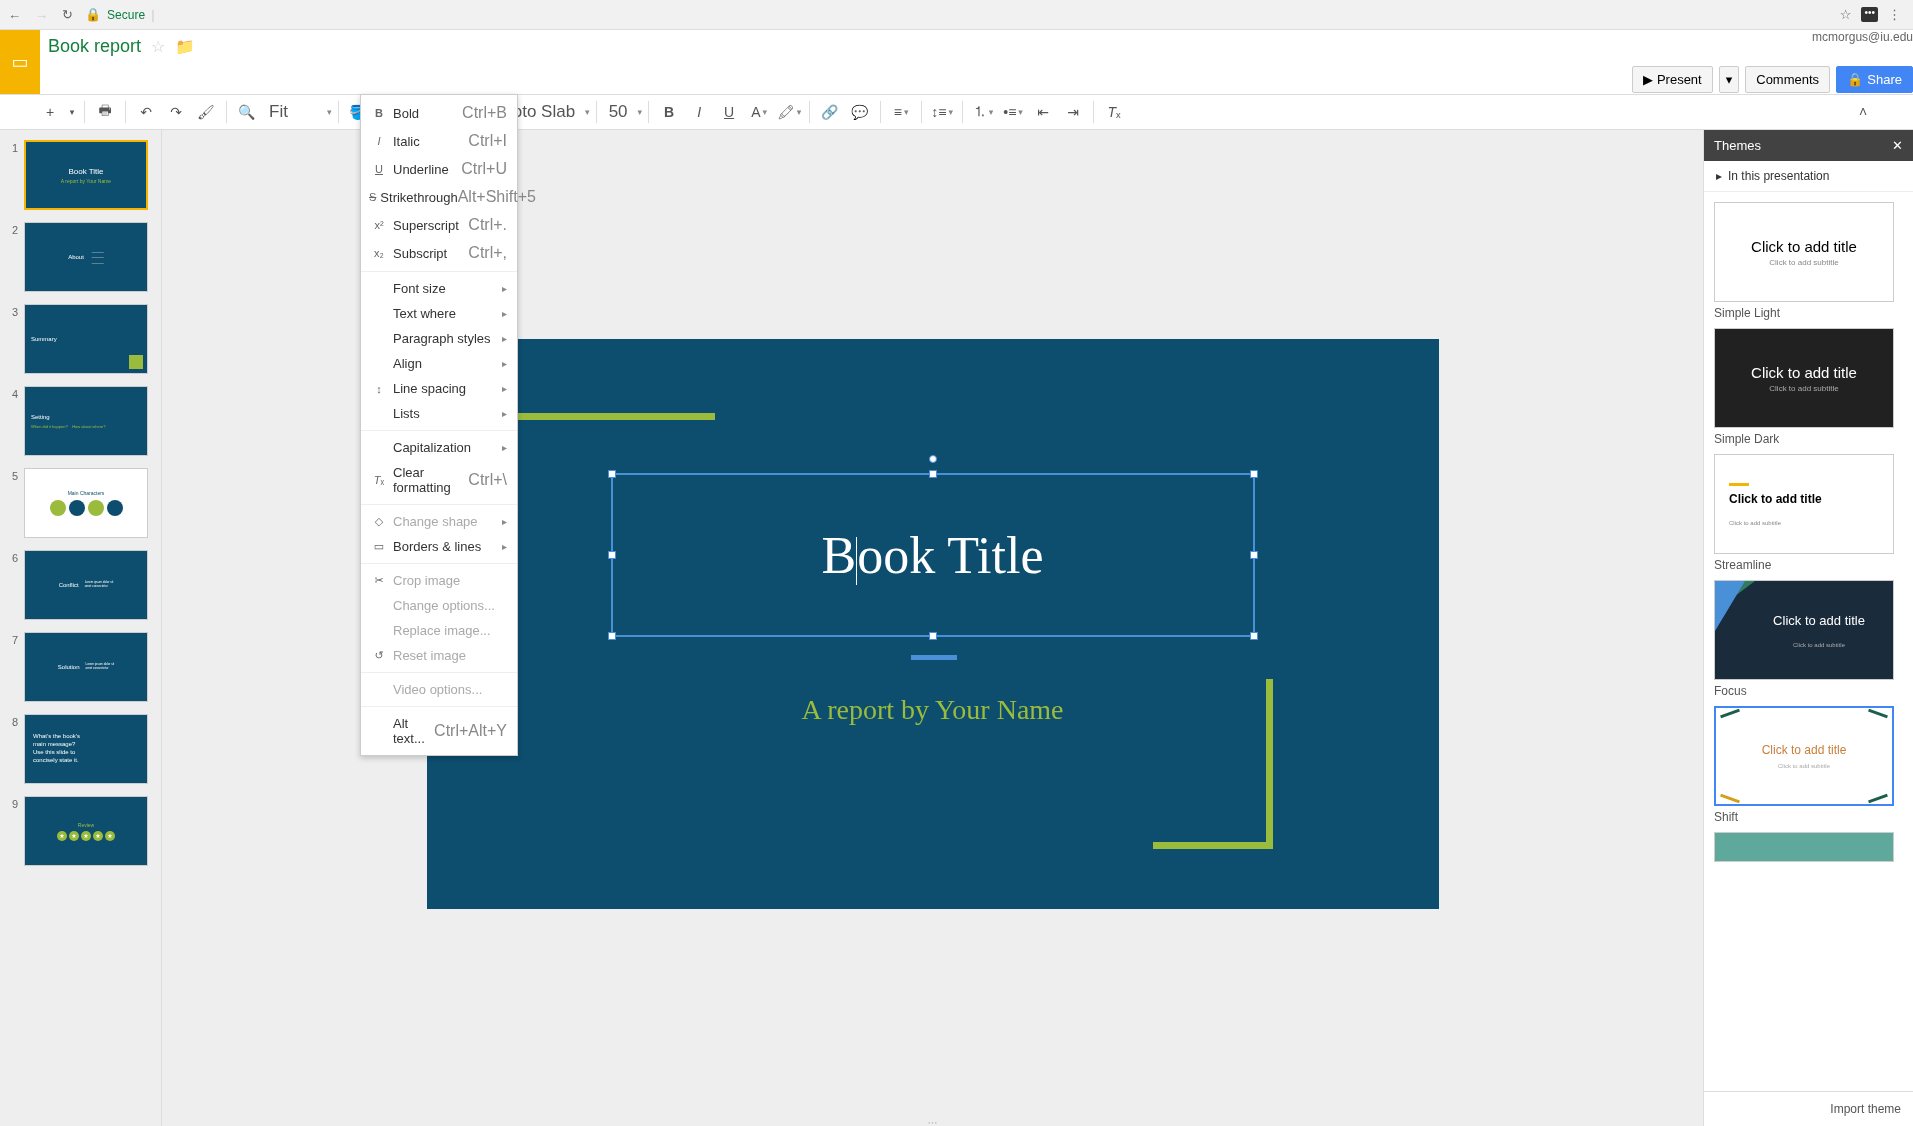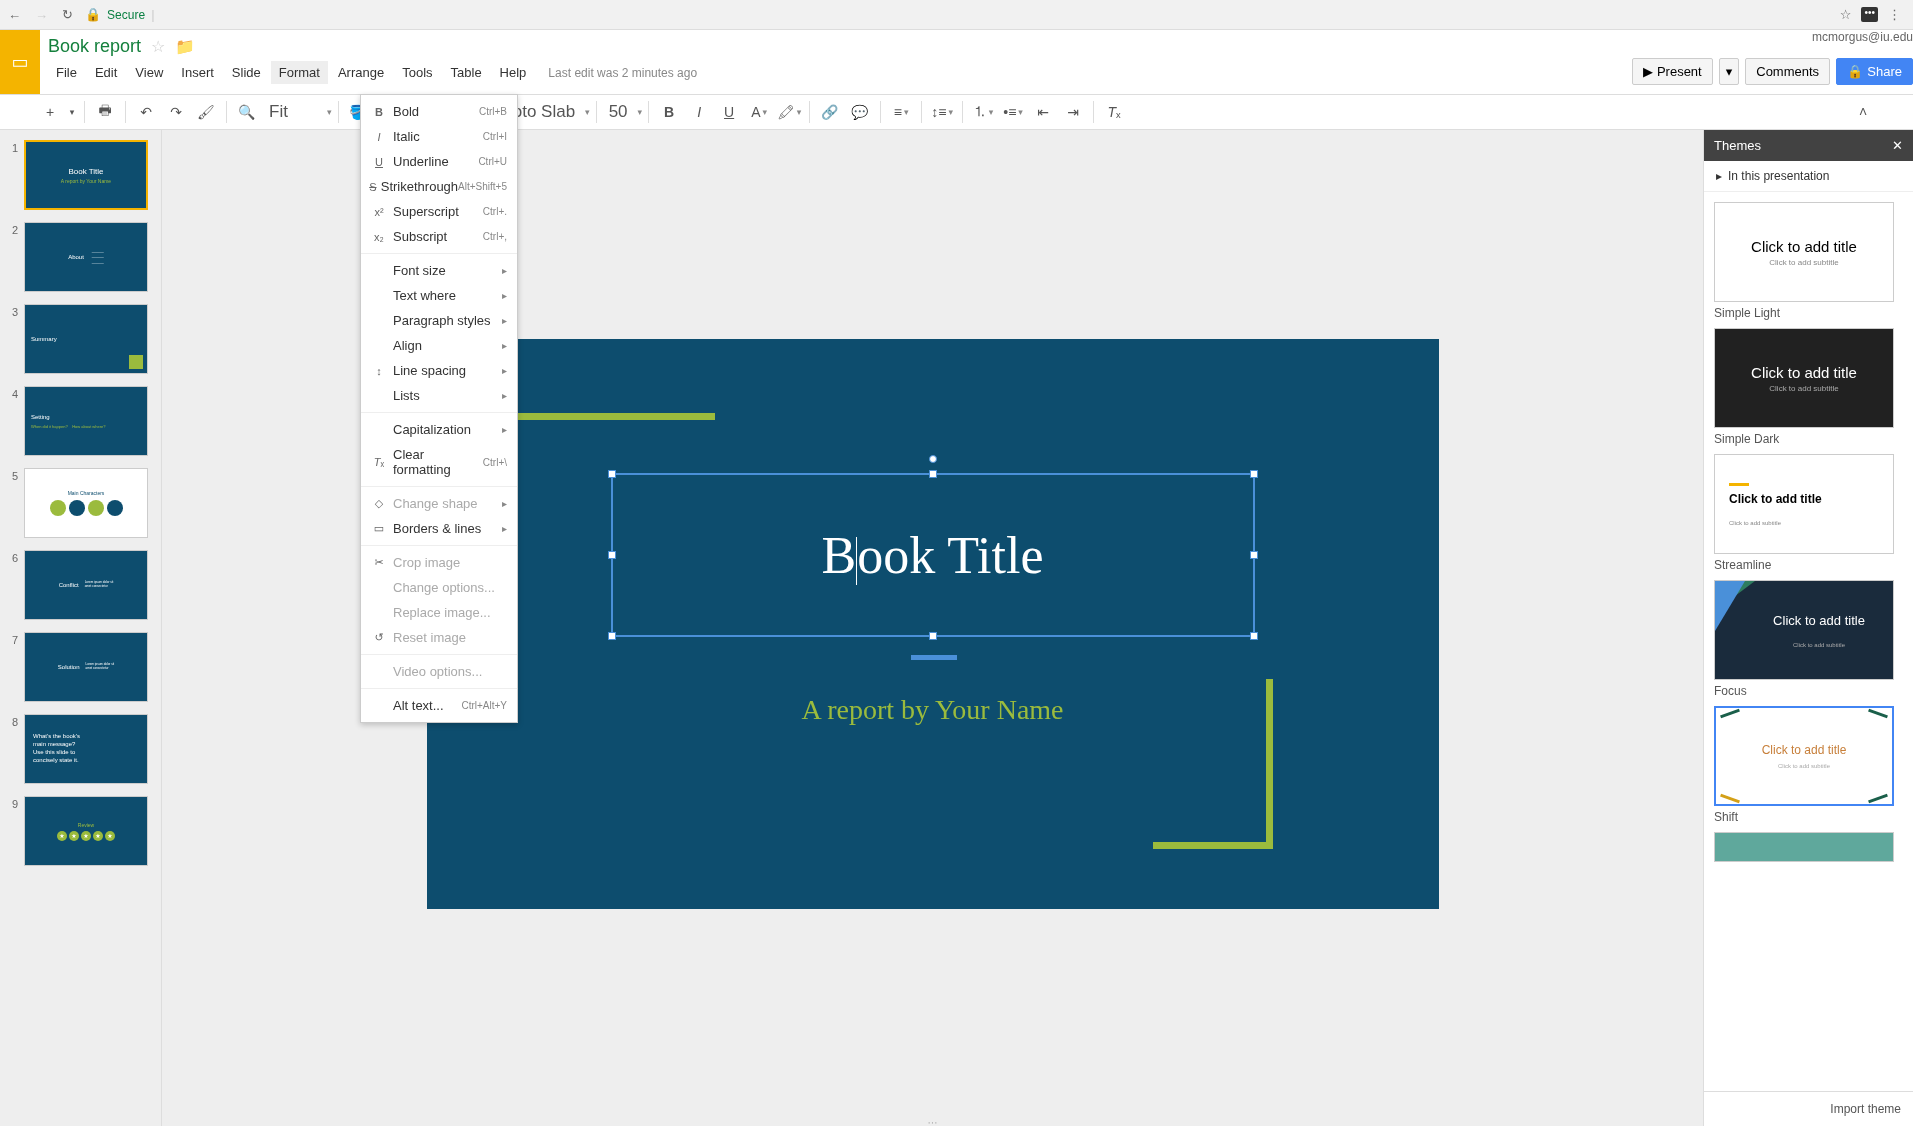--- a/index.html
+++ b/index.html
@@ -23,21 +23,21 @@
 .star { color: #ccc; font-size: 16px; }
 .folder { color: #999; font-size: 16px; }
 .menu-row { display: flex; align-items: center; gap: 2px; margin-top: 4px; font-size: 13px; color: #333; }
 .menu-item { padding: 4px 8px; cursor: pointer; }
 .menu-item.active { background: #eee; }
 .last-edit { margin-left: 12px; color: #888; font-size: 12px; }
 .user-email { font-size: 12px; color: #666; margin-bottom: 4px; text-align: right; }
 .btn { border: 1px solid #ccc; background: #f5f5f5; padding: 5px 10px; font-size: 13px; border-radius: 2px; cursor: pointer; display: flex; align-items: center; gap: 4px; }
 .btn-present { background: #f5f5f5; }
 .btn-share { background: #4285f4; color: #fff; border-color: #4285f4; }
-.header-right-col { display: flex; flex-direction: column; gap: 10px; }
+.header-right-col { display: flex; flex-direction: column; gap: 18px; }
 .header-btns { display: flex; gap: 6px; }
 
 
 .toolbar { height: 36px; border-top: 1px solid #ddd; border-bottom: 1px solid #ddd; display: flex; align-items: center; padding: 0 36px 0 36px; gap: 2px; background: #fff; }
 .tb-btn { width: 28px; height: 28px; display: flex; align-items: center; justify-content: center; color: #555; cursor: pointer; font-size: 14px; }
 .tb-sep { width: 1px; height: 22px; background: #ddd; margin: 0 4px; }
 .tb-wide { min-width: 60px; padding: 0 6px; font-size: 17px; color: #555; border: none; }
 .tb-caret { font-size: 9px; color: #888; margin-left: 2px; }
 .tb-right { margin-left: auto; }
 
@@ -86,21 +86,21 @@
 .theme-preview.streamline .acc{width:20px;height:3px;background:#f4b400;margin-bottom:6px;}
 .theme-preview.shift { position:relative; border:2px solid #4285f4;}
 .import-theme { padding: 10px 12px; font-size: 12px; color: #555; border-top: 1px solid #ddd; text-align: right; cursor: pointer; }
 
 
 .dropdown { position: absolute; top: 0; left: 198px; width: 158px; background: #fff; border: 1px solid #ccc; box-shadow: 0 2px 6px rgba(0,0,0,0.2); z-index: 100; font-size: 13px; padding: 4px 0; }
 .dd-item { display: flex; align-items: center; padding: 5px 10px 5px 8px; cursor: pointer; color: #333; }
 .dd-item.disabled { color: #aaa; cursor: default; }
 .dd-icon { width: 20px; text-align: center; font-size: 11px; color: #666; margin-right: 4px; }
 .dd-label { flex: 1; }
-.dd-shortcut { font-size: 10px; color: #888; }
+.dd-shortcut { font-size: 16px; color: #888; }
 .dd-arrow { font-size: 10px; color: #888; }
 .dd-sep { height: 1px; background: #eee; margin: 4px 0; }
 
 .cursor-blink { display:inline-block; width:1px; height:48px; background:#fff; vertical-align:middle; }
 </style>
 </head>
 <body>
 
 <div class="browser-bar">
   <div class="browser-nav">
@@ -120,33 +120,20 @@
   </div>
 </div>
 
 <div class="app-header">
   <div class="logo">▭</div>
   <div class="header-main">
     <div class="title-row">
       <span class="doc-title">Book report</span>
       <span class="star">☆</span>
       <span class="folder">📁</span>
-    </div>
-    <div class="menu-row">
-      <span class="menu-item">File</span>
-      <span class="menu-item">Edit</span>
-      <span class="menu-item">View</span>
-      <span class="menu-item">Insert</span>
-      <span class="menu-item">Slide</span>
-      <span class="menu-item active">Format</span>
-      <span class="menu-item">Arrange</span>
-      <span class="menu-item">Tools</span>
-      <span class="menu-item">Table</span>
-      <span class="menu-item">Help</span>
-      <span class="last-edit">Last edit was 2 minutes ago</span>
     </div>
   </div>
   <div class="header-right-col">
     <span class="user-email">mcmorgus@iu.edu</span>
     <div class="header-btns">
       <div class="btn btn-present">
           <span>▶</span>
           <span>Present</span>
         </div>
       <div class="btn" style="padding:5px 6px">▾</div>

